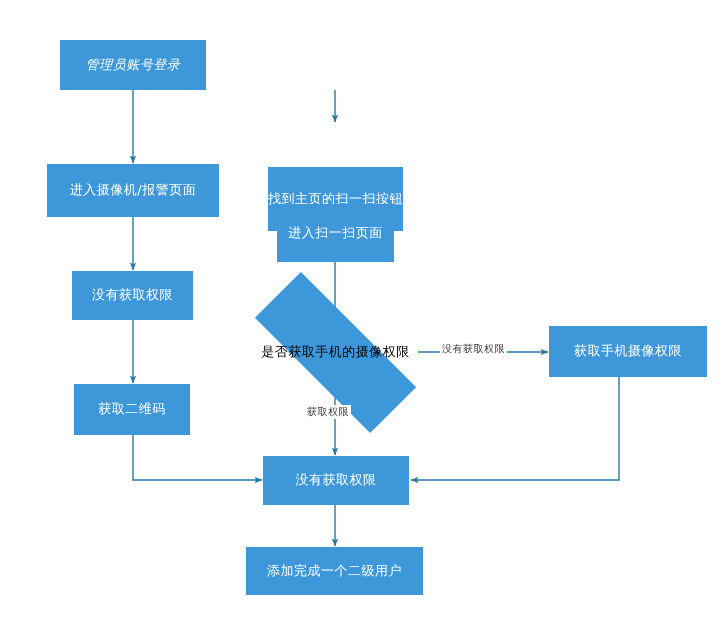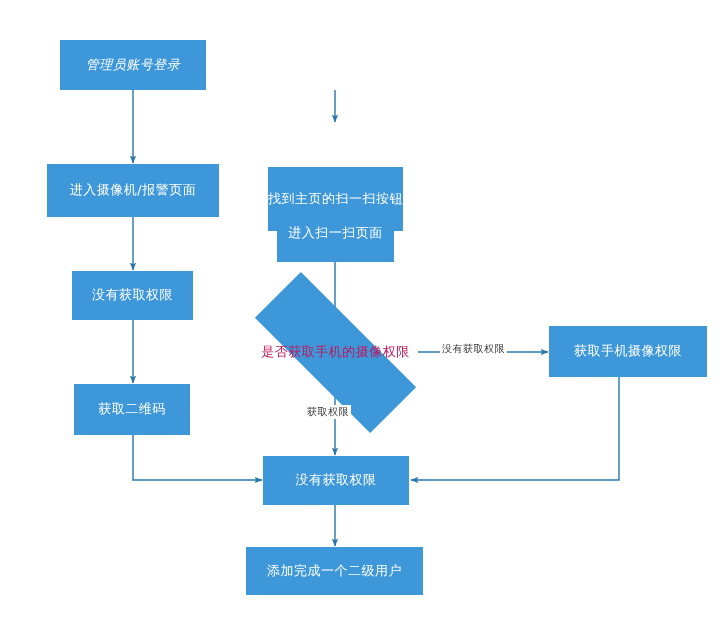--- a/index.html
+++ b/index.html
@@ -45,21 +45,21 @@
     left:0; top:0;
     width:100%; height:100%;
     background:#3d97d9;
     transform:rotate(45deg);
     z-index:1;
   }
   .decision .dlabel{
     position:relative;
     z-index:2;
     font-size:13px;
-    color:#be185d;
+    color:#000000;
     white-space:nowrap;
   }
   .edge-label{
     position:absolute;
     font-size:10px;
     color:#3a3a3a;
     background:#ffffff;
     padding:0 2px;
     white-space:nowrap;
     z-index:4;

